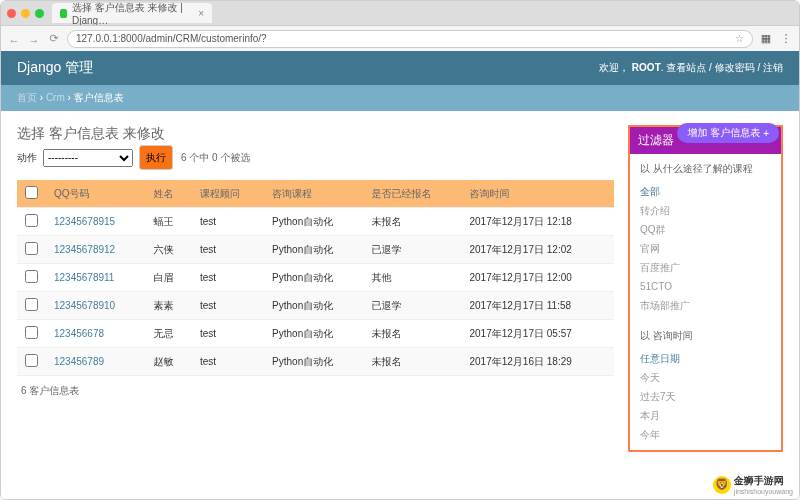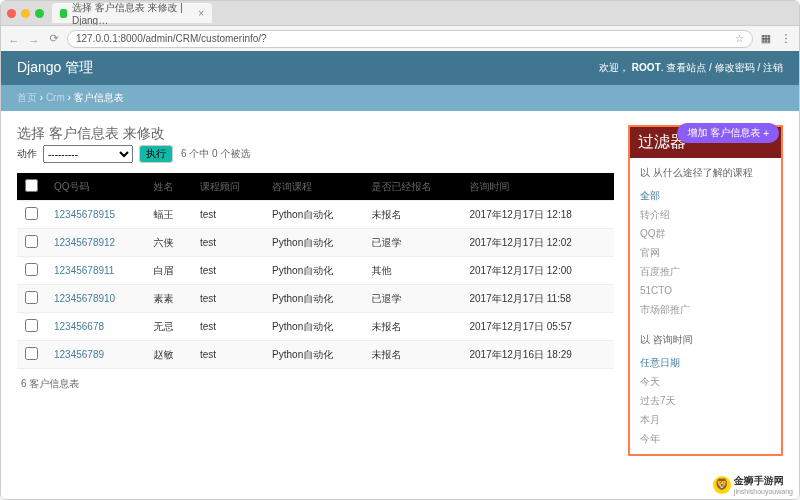--- a/index.html
+++ b/index.html
@@ -25,31 +25,31 @@
 .user-tools strong{font-weight:bold;}
 .breadcrumbs{background:#79aec8;color:#fff;font-size:10px;padding:6px 16px;}
 .breadcrumbs a{color:#c4dce8;text-decoration:none;}
 .content{padding:14px 16px;display:flex;gap:14px;}
 .main{flex:1;}
 .page-title{font-size:14px;color:#666;font-weight:400;margin-bottom:2px;}
 .object-tools{position:absolute;right:20px;top:72px;}
 .add-btn{background:#8b5cf6;color:#fff;font-size:10px;padding:3px 10px;border-radius:12px;display:inline-flex;align-items:center;gap:3px;border:none;}
 .actions{display:flex;align-items:center;gap:6px;margin-bottom:10px;font-size:10px;}
 .action-select{height:18px;font-size:10px;min-width:90px;}
-.go-btn{height:18px;font-size:10px;padding:0 6px;border:1px solid #ccc;background:#14b8a6;border-radius:3px;}
+.go-btn{height:25px;font-size:10px;padding:0 6px;border:1px solid #ccc;background:#f97316;border-radius:3px;}
 .selection-info{color:#666;margin-left:2px;}
 table{width:100%;border-collapse:collapse;font-size:10px;}
-thead th{background:#000000;text-align:left;padding:6px 8px;font-weight:400;color:#666;border-bottom:1px solid #eee;font-size:10px;margin-left:10px;}
+thead th{background:#fdba74;text-align:left;padding:6px 8px;font-weight:400;color:#666;border-bottom:1px solid #eee;font-size:10px;margin-left:10px;}
 tbody td{padding:6px 8px;border-bottom:1px solid #eee;vertical-align:middle;}
 tbody td a{color:#447e9b;text-decoration:none;font-weight:500;}
 tbody tr:nth-child(even){background:#f9f9f9;}
 input[type=checkbox]{cursor:pointer;}
 .result-count{padding:8px 4px;color:#666;font-size:10px;}
 .filter-panel{width:155px;border:2px solid #ff7e47;border-radius:1px;}
-.filter-title{background:#7f1d1d;color:#fff;padding:5px 8px;font-size:16px;}
+.filter-title{background:#a21caf;color:#fff;padding:5px 8px;font-size:12px;}
 .filter-group{padding:8px 10px 6px;}
 .filter-heading{color:#666;font-size:10px;margin-bottom:6px;}
 .filter-item{display:block;color:#999;font-size:10px;padding:2px 0;text-decoration:none;line-height:1.5;}
 .filter-item.selected{color:#447e9b;}
 .watermark{position:absolute;right:6px;bottom:4px;display:flex;align-items:center;gap:3px;font-size:10px;color:#333;}
 .watermark .logo{width:18px;height:18px;background:#ffd400;border-radius:50%;display:flex;align-items:center;justify-content:center;font-size:11px;}
 .watermark .cn{font-weight:700;}
 .watermark .en{font-size:7px;color:#999;display:block;}
 </style>
 </head>

